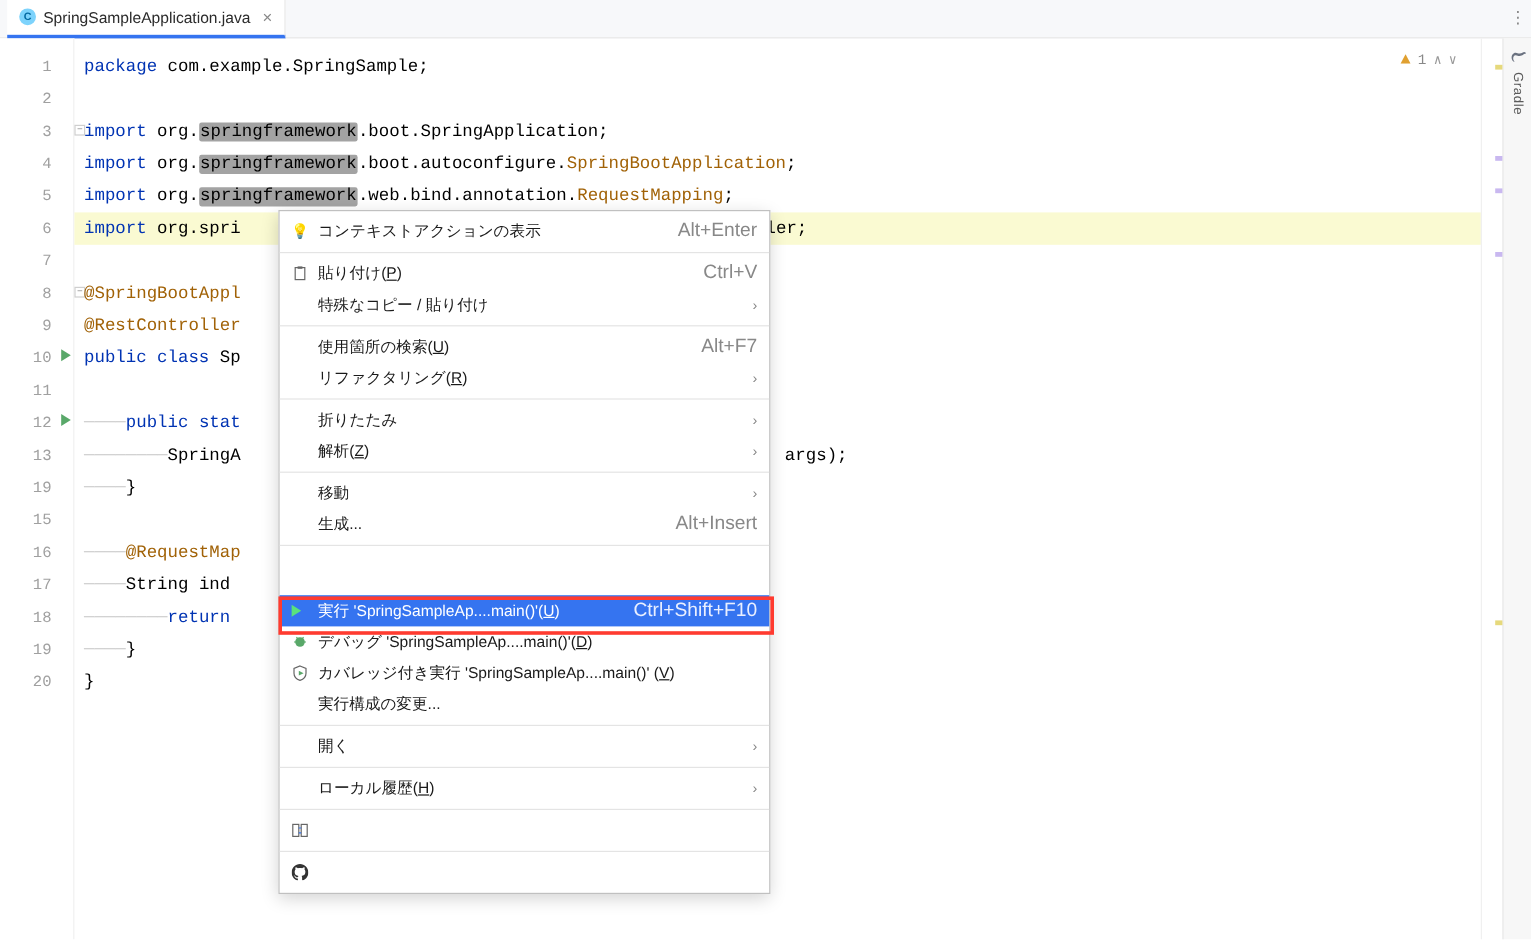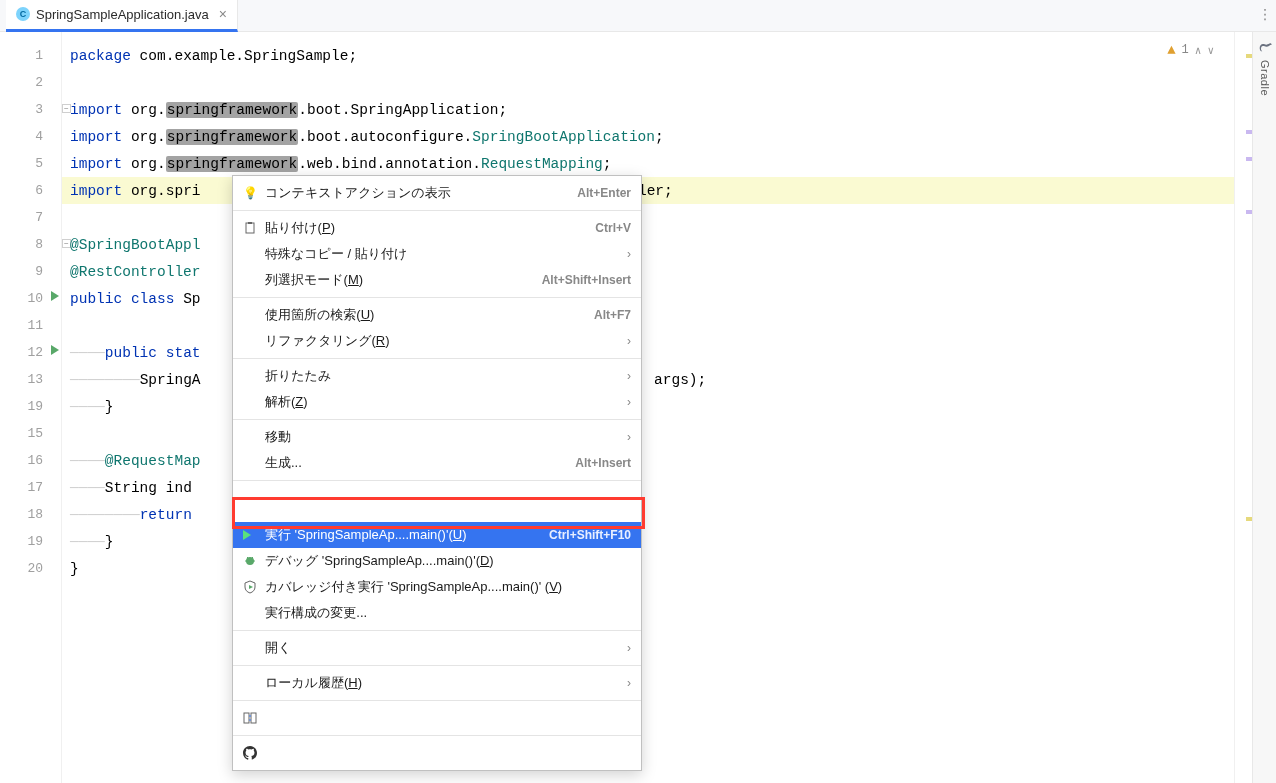--- a/index.html
+++ b/index.html
@@ -82,21 +82,21 @@
 .code-area {
   flex: 1;
   padding-top: 10px;
   font-family: "Consolas","Courier New",monospace;
   font-size: 14.5px;
   position: relative;
 }
 .code-line { height: 27px; display: flex; align-items: center; padding-left: 8px; white-space: pre; }
 .tok-kw { color: #0033b3; }
 .tok-pkg { color: #000; }
-.tok-ann { color: #0f766e; }
+.tok-ann { color: #a16207; }
 .hl-bg { background: #fafad2; }
 .hl-usage { background: #a3a3a3; border-radius: 2px; padding: 0 1px; }
 .indent-guide { color: #d0d0d0; }
 
 .side-strip { width: 18px; border-left: 1px solid #f0f0f0; position: relative; }
 .side-strip .m { position: absolute; right: 0; width: 6px; height: 4px; }
 .m-y { background: #e6d97c; }
 .m-p { background: #c9b8f0; }
 
 .right-panel {
@@ -146,21 +146,21 @@
   cursor: pointer;
   position: relative;
 }
 .cm-item.highlight { background: #3574F0; color: #fff; margin-top: 41px; }
 .cm-item.highlight .cm-short { color: #e9efff; }
 .cm-icon {
   width: 22px; display: inline-flex; align-items: center; justify-content: flex-start;
   color: #5a5a5a; font-size: 13px;
 }
 .cm-label { flex: 1; }
-.cm-short { color: #888; font-size: 12px; margin-left: 8px; font-weight: bold; }
+.cm-short { color: #888; font-size: 16px; margin-left: 8px; }
 .cm-arrow { color: #888; font-size: 12px; margin-left: 6px; }
 .run-tri { width: 0; height: 0; border-left: 8px solid #59a869; border-top: 5px solid transparent; border-bottom: 5px solid transparent; display: inline-block; }
 .run-tri.white { border-left-color: #59e27c; }
 .cm-ul { text-decoration: underline; }
 
 .red-box {
   position: absolute;
   border: 3px solid #ff3b30;
   pointer-events: none;
   z-index: 200;
@@ -307,25 +307,20 @@
         </svg>
       </span>
       <span class="cm-label">貼り付け(<span class="cm-ul">P</span>)</span>
       <span class="cm-short">Ctrl+V</span>
     </div>
     <div class="cm-item">
       <span class="cm-icon"></span>
       <span class="cm-label">特殊なコピー / 貼り付け</span>
       <span class="cm-arrow">›</span>
     </div>
-    <div class="cm-item">
-      <span class="cm-icon"></span>
-      <span class="cm-label">列選択モード(<span class="cm-ul">M</span>)</span>
-      <span class="cm-short">Alt+Shift+Insert</span>
-    </div>
     <div class="cm-sep"></div>
     <div class="cm-item">
       <span class="cm-icon"></span>
       <span class="cm-label">使用箇所の検索(<span class="cm-ul">U</span>)</span>
       <span class="cm-short">Alt+F7</span>
     </div>
     <div class="cm-item">
       <span class="cm-icon"></span>
       <span class="cm-label">リファクタリング(<span class="cm-ul">R</span>)</span>
       <span class="cm-arrow">›</span>

